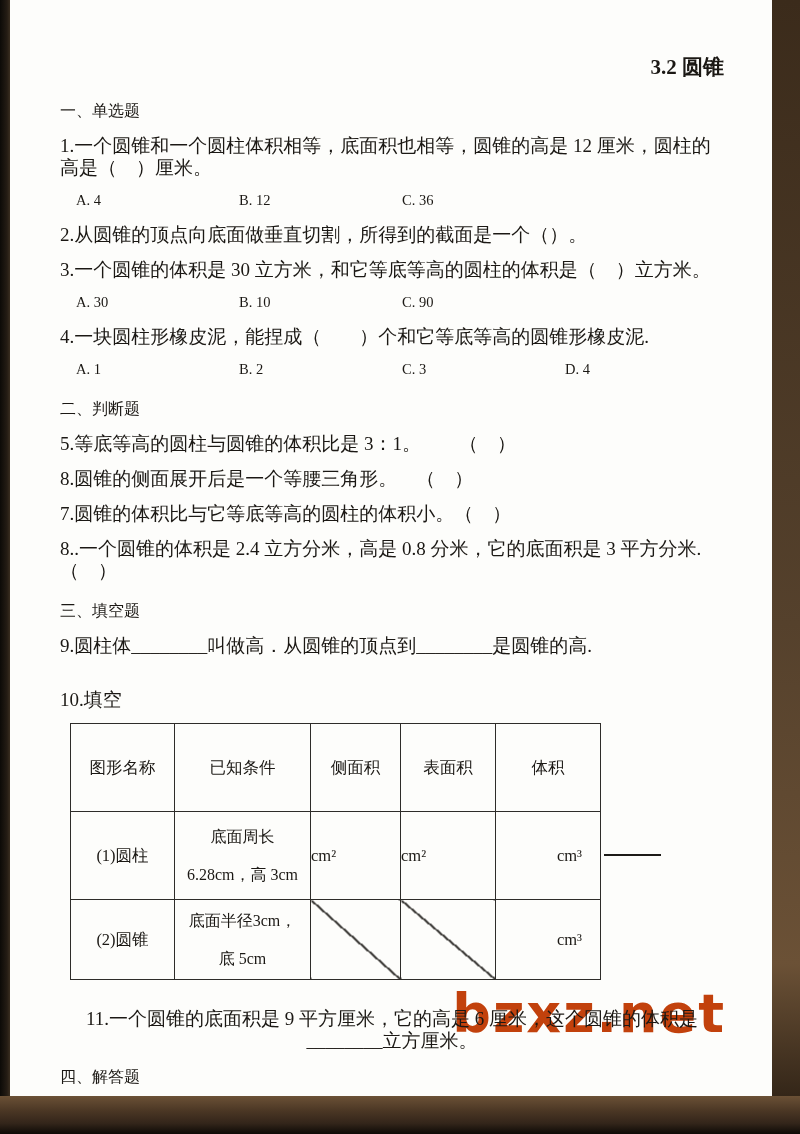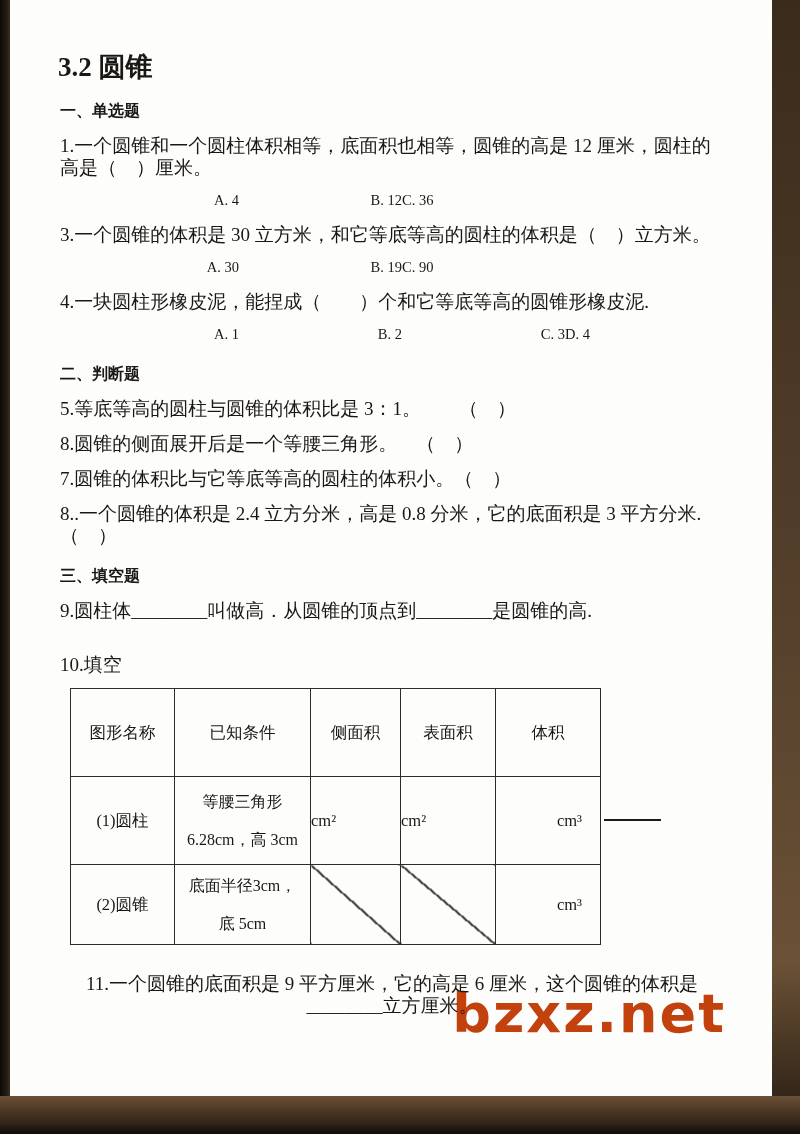--- a/index.html
+++ b/index.html
@@ -34,33 +34,33 @@
     z-index:1;
   }
   .watermark {
     position:absolute; right:46px; top:982px;
     font-family:"DejaVu Sans","Liberation Sans",sans-serif;
     font-size:54px; font-weight:bold; letter-spacing:2px;
     color:#c2410c; z-index:0; user-select:none;
   }
   .content { position:relative; z-index:1; padding:52px 48px 0 48px; }
   .title {
-    font-size:27px; font-weight:bold; text-align:left;
+    font-size:21px; font-weight:bold; text-align:right;
     line-height:30px; margin-bottom:16px;
   }
   .section-heading {
-    font-size:16px; font-weight:bold; line-height:22px;
+    font-size:16px; font-weight:normal; line-height:22px;
     margin:18px 0 4px 2px;
   }
   .question { font-size:19px; line-height:22px; margin:13px 0 2px 2px; }
   .options {
     display:flex; margin:10px 0 4px 0; padding-left:18px;
     font-size:14.5px; line-height:22px;
   }
-  .options span { flex:0 0 163px;text-align:right; }
+  .options span { flex:0 0 163px; }
   .options span:last-child { flex:0 0 auto; }
   .q10-label { margin-top:32px; }
 
   .table-wrap { position:relative; margin:12px 0 0 12px; width:620px; }
   table { border-collapse:collapse; table-layout:fixed; }
   th, td {
     border:1.5px solid #2e2c29;
     text-align:center; vertical-align:middle;
     font-weight:normal; font-size:16.5px; color:#1b1814;
   }
@@ -98,25 +98,26 @@
 
     <h2 class="section-heading">一、单选题</h2>
 
     <p class="question">1.一个圆锥和一个圆柱体积相等，底面积也相等，圆锥的高是 12 厘米，圆柱的高是（　）厘米。</p>
     <div class="options">
       <span>A. 4</span>
       <span>B. 12</span>
       <span>C. 36</span>
     </div>
 
+    <p class="question">2.从圆锥的顶点向底面做垂直切割，所得到的截面是一个（）。</p>
 
     <p class="question">3.一个圆锥的体积是 30 立方米，和它等底等高的圆柱的体积是（　）立方米。</p>
     <div class="options">
       <span>A. 30</span>
-      <span>B. 19</span>
+      <span>B. 10</span>
       <span>C. 90</span>
     </div>
 
     <p class="question">4.一块圆柱形橡皮泥，能捏成（　　）个和它等底等高的圆锥形橡皮泥.</p>
     <div class="options">
       <span>A. 1</span>
       <span>B. 2</span>
       <span>C. 3</span>
       <span>D. 4</span>
     </div>
@@ -145,36 +146,37 @@
         <tbody>
           <tr class="hdr">
             <th>图形名称</th>
             <th>已知条件</th>
             <th>侧面积</th>
             <th>表面积</th>
             <th>体积</th>
           </tr>
           <tr class="row-1">
             <td>(1)圆柱</td>
-            <td class="cell-cond">等腰三角形
+            <td class="cell-cond">底面周长
 6.28cm，高 3cm</td>
             <td class="cell-ans">cm²</td>
             <td class="cell-ans">cm²</td>
             <td class="cell-vol">cm³</td>
           </tr>
           <tr class="row-2">
             <td>(2)圆锥</td>
             <td class="cell-cond">底面半径3cm，
 底 5cm</td>
             <td class="slash"></td>
             <td class="slash"></td>
             <td class="cell-vol">cm³</td>
           </tr>
         </tbody>
       </table>
       <div class="answer-line"></div>
     </div>
 
     <p class="question q11">11.一个圆锥的底面积是 9 平方厘米，它的高是 6 厘米，这个圆锥的体积是________立方厘米。</p>
 
+    <h2 class="section-heading last-heading">四、解答题</h2>
 
   </div>
 </div>
 
 </body></html>

